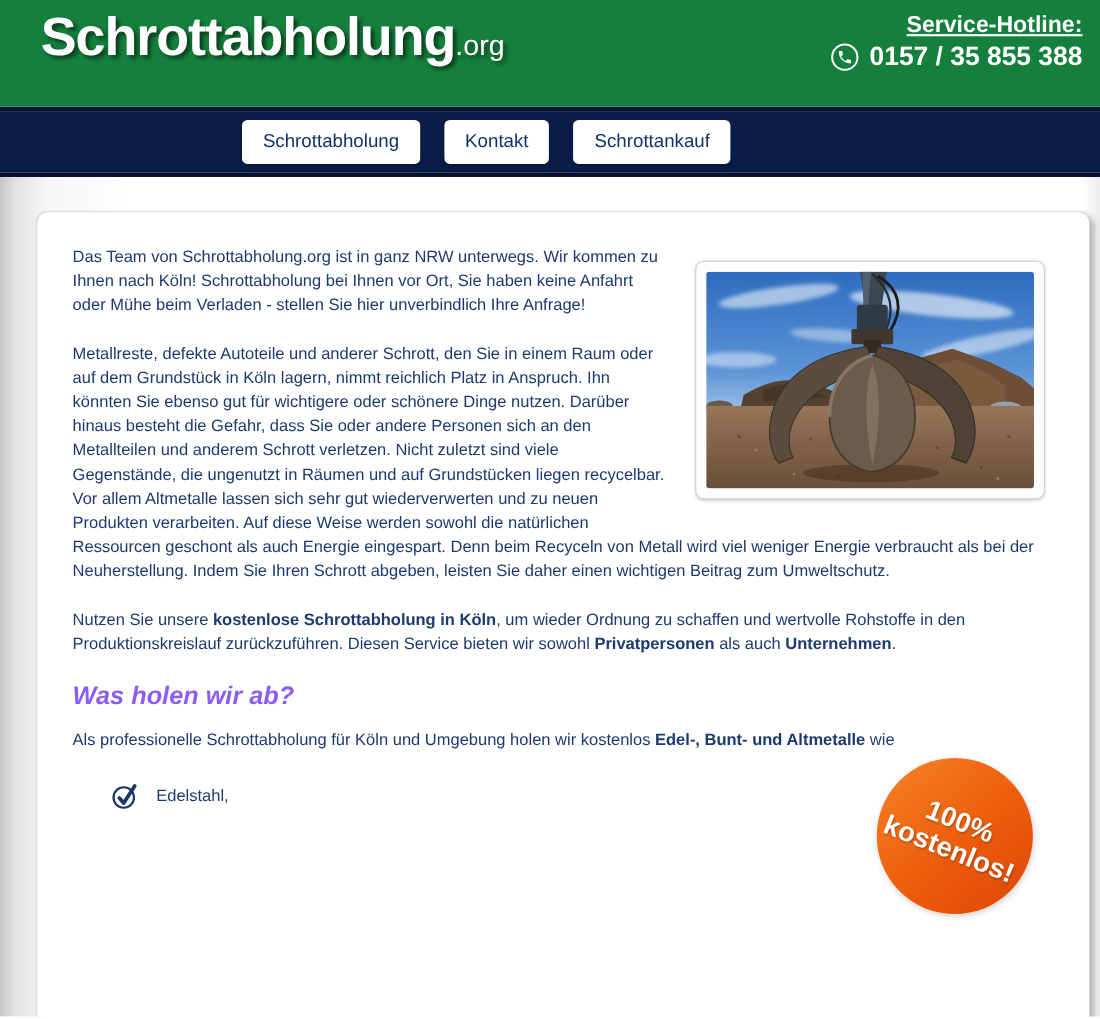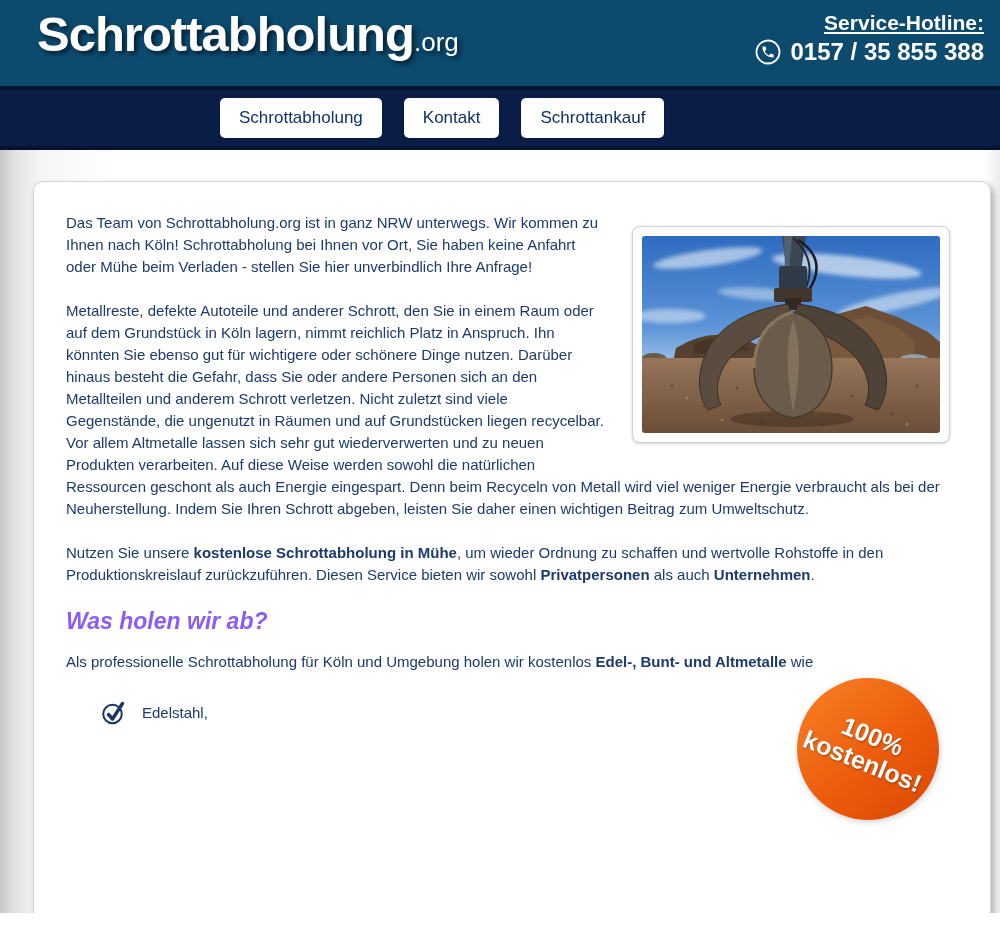--- a/index.html
+++ b/index.html
@@ -5,21 +5,21 @@
   * { box-sizing: border-box; }
   html, body { margin: 0; padding: 0; }
   body {
     width: 1000px; height: 926px; overflow: hidden;
     font-family: "Liberation Sans", sans-serif;
     background: #ffffff;
   }
 
   
   .header {
-    height: 86px; background: #0c4a6e; position: relative;
+    height: 97px; background: #15803d; position: relative;
   }
   .logo { position: absolute; left: 37px; top: 6px; color: #fff; cursor: pointer;
           text-shadow: 3px 3px 4px rgba(0,0,0,.55); white-space: nowrap; }
   .logo-main { font-size: 49px; font-weight: bold; letter-spacing: -1px; }
   .logo-suffix { font-size: 26px; font-weight: normal; }
   .hotline { position: absolute; right: 16px; top: 11px; text-align: right; color: #fff; }
   .hotline-label { font-size: 21px; font-weight: bold; display: block; text-decoration: underline; }
   .hotline-number-row { display: flex; align-items: center; justify-content: flex-start;
                         gap: 9px; margin-top: 3px; cursor: pointer; }
   .hotline-number { font-size: 24px; font-weight: bold; }
@@ -200,21 +200,21 @@
           <path d="M151 84 C158 102 160 132 151 176 C143 132 145 102 151 84 Z" fill="#83735f" opacity=".95"></path>
           <path d="M151 76 C125 83 112 106 112 132" fill="none" stroke="#93836e" stroke-width="3" opacity=".8"></path>
         </svg>
       </span>
     </div>
 
     <p class="body-text">Das Team von Schrottabholung.org ist in ganz NRW unterwegs. Wir kommen zu Ihnen nach Köln! Schrottabholung bei Ihnen vor Ort, Sie haben keine Anfahrt oder Mühe beim Verladen - stellen Sie hier unverbindlich Ihre Anfrage!</p>
 
     <p class="body-text">Metallreste, defekte Autoteile und anderer Schrott, den Sie in einem Raum oder auf dem Grundstück in Köln lagern, nimmt reichlich Platz in Anspruch. Ihn könnten Sie ebenso gut für wichtigere oder schönere Dinge nutzen. Darüber hinaus besteht die Gefahr, dass Sie oder andere Personen sich an den Metallteilen und anderem Schrott verletzen. Nicht zuletzt sind viele Gegenstände, die ungenutzt in Räumen und auf Grundstücken liegen recycelbar. Vor allem Altmetalle lassen sich sehr gut wiederverwerten und zu neuen Produkten verarbeiten. Auf diese Weise werden sowohl die natürlichen Ressourcen geschont als auch Energie eingespart. Denn beim Recyceln von Metall wird viel weniger Energie verbraucht als bei der Neuherstellung. Indem Sie Ihren Schrott abgeben, leisten Sie daher einen wichtigen Beitrag zum Umweltschutz.</p>
 
-    <p class="body-text"><span>Nutzen Sie unsere </span><b>kostenlose Schrottabholung in Mühe</b><span>, um wieder Ordnung zu schaffen und wertvolle Rohstoffe in den Produktionskreislauf zurückzuführen. Diesen Service bieten wir sowohl </span><b>Privatpersonen</b><span> als auch </span><b>Unternehmen</b><span>.</span></p>
+    <p class="body-text"><span>Nutzen Sie unsere </span><b>kostenlose Schrottabholung in Köln</b><span>, um wieder Ordnung zu schaffen und wertvolle Rohstoffe in den Produktionskreislauf zurückzuführen. Diesen Service bieten wir sowohl </span><b>Privatpersonen</b><span> als auch </span><b>Unternehmen</b><span>.</span></p>
 
     <h2 class="section-title">Was holen wir ab?</h2>
 
     <p class="body-text"><span>Als professionelle Schrottabholung für Köln und Umgebung holen wir kostenlos </span><b>Edel-, Bunt- und Altmetalle</b><span> wie</span></p>
 
     <ul class="metal-list">
       <li>
         <span class="check-icon">
           <svg width="27" height="27" viewBox="0 0 27 27">
             <circle cx="11.5" cy="15" r="9.3" fill="none" stroke="#1b3567" stroke-width="2"></circle>

